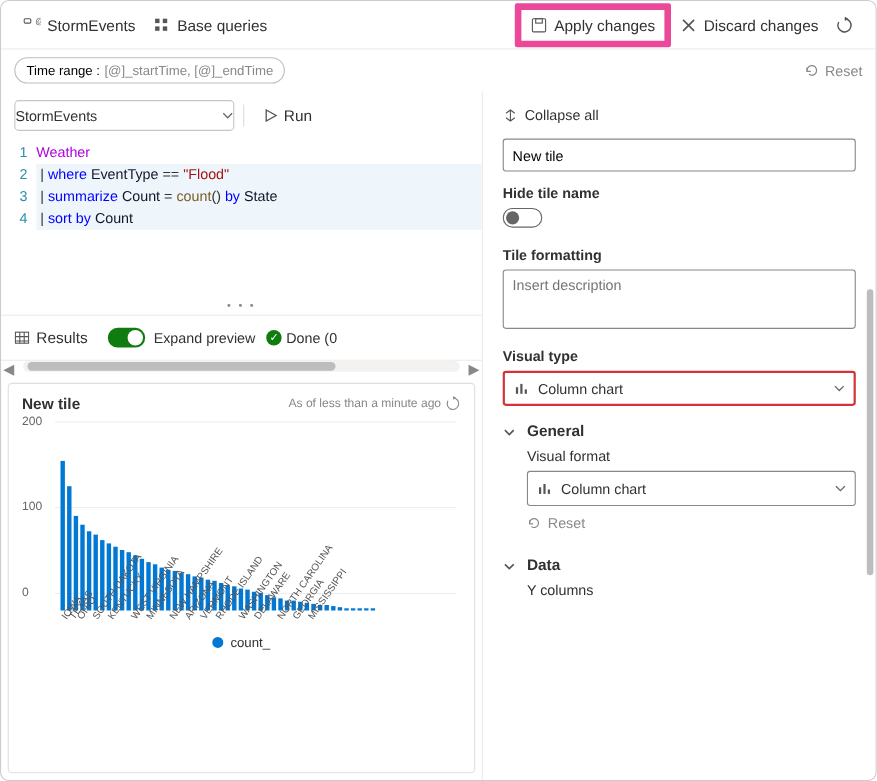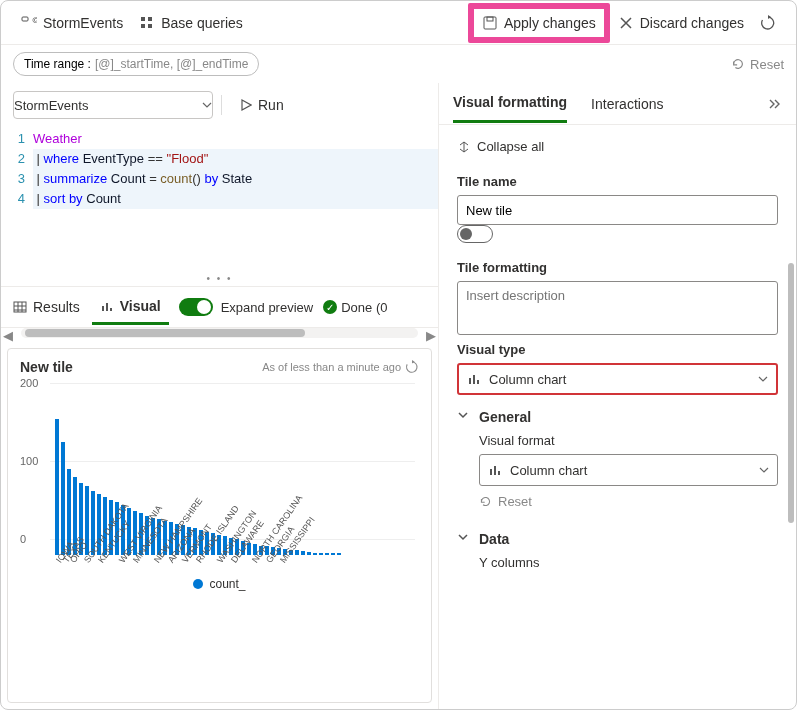--- a/index.html
+++ b/index.html
@@ -85,21 +85,21 @@
 .fld-label { font-size: 13px; font-weight: 600; margin: 6px 0 6px; }
 .txt-input { width: 100%; border: 1px solid #8a8886; border-radius: 3px; padding: 6px 8px; font-size: 13px; height: 30px; }
 .txt-area { width: 100%; border: 1px solid #8a8886; border-radius: 3px; padding: 6px 8px; font-size: 13px; height: 54px; resize: none; }
 .select-box { width: 100%; border: 1px solid #8a8886; border-radius: 3px; padding: 6px 8px; font-size: 13px; height: 32px; display: flex; align-items: center; gap: 8px; }
 .select-box.highlight-wrap { border: 2px solid #d13438; }
 .select-box .chev { margin-left: auto; color: #666; }
 
 .toggle-off { width: 36px; height: 18px; border: 1px solid #666; border-radius: 10px; position: relative; display: inline-block; }
 .toggle-off::after { content: ""; position: absolute; left: 2px; top: 2px; width: 12px; height: 12px; border-radius: 50%; background: #666; }
 
-.section-head { display: flex; align-items: flex-start; gap: 10px; font-size: 14px; font-weight: 600; margin: 14px 0 8px; cursor: pointer; }
+.section-head { display: flex; align-items: flex-end; gap: 10px; font-size: 14px; font-weight: 600; margin: 14px 0 8px; cursor: pointer; }
 .section-body { padding-left: 22px; }
 
 .reset-small { display: inline-flex; align-items: center; gap: 6px; color: #888; font-size: 13px; padding: 8px 0; cursor: pointer; }
 
 
 .v-scroll { position: absolute; right: 2px; top: 180px; width: 6px; height: 260px; background: #bdbdbd; border-radius: 3px; }
 
 svg { display: block; }
 </style>
 </head>
@@ -213,30 +213,20 @@
 
     <div class="res-tabs">
       <div class="res-tab">
         <span>
           <svg width="14" height="14" viewBox="0 0 14 14">
               <rect x="1" y="2" width="12" height="10" fill="none" stroke="#555"></rect>
               <path d="M1 6 H13 M1 10 H13 M5 2 V12 M9 2 V12" stroke="#555"></path>
             </svg>
         </span>
         <span>Results</span>
-      </div>
-      <div class="res-tab active">
-        <span>
-          <svg width="14" height="14" viewBox="0 0 14 14">
-              <rect x="2" y="7" width="2" height="5" fill="#555"></rect>
-              <rect x="6" y="4" width="2" height="8" fill="#555"></rect>
-              <rect x="10" y="9" width="2" height="3" fill="#555"></rect>
-            </svg>
-        </span>
-        <span>Visual</span>
       </div>
       <div style="display:flex;align-items:center;gap:8px;padding:0 6px">
         <span class="toggle"></span>
         <span>Expand preview</span>
       </div>
       <div class="done-chip">
         <span class="dot">✓</span>
         <span>Done (0</span>
       </div>
     </div>
@@ -368,49 +358,40 @@
           <div style="width: 7px;"></div>
         </div>
       <div class="legend">
         <span class="swatch"></span>
         <span>count_</span>
       </div>
     </div>
   </div>
 
   <div class="right">
-    <div class="right-tabs">
-      <div class="right-tab active">Visual formatting</div>
-      <div class="right-tab">Interactions</div>
-      <div class="chev-dbl">
-        <svg width="14" height="14" viewBox="0 0 14 14">
-            <path d="M2 3 L6 7 L2 11 M7 3 L11 7 L7 11" fill="none" stroke="#666" stroke-width="1.4"></path>
-          </svg>
-      </div>
-    </div>
 
     <div class="right-body">
       <div class="collapse-all">
         <span>
           <svg width="14" height="14" viewBox="0 0 14 14">
               <path d="M7 2 L7 12 M3 5 L7 2 L11 5 M3 9 L7 12 L11 9" fill="none" stroke="#555" stroke-width="1"></path>
             </svg>
         </span>
         <span>Collapse all</span>
       </div>
 
-      <div class="fld-label">Tile name</div>
       <input class="txt-input" value="New tile" style="">
 
+      <div class="fld-label" style="margin-top:12px">Hide tile name</div>
       <span class="toggle-off"></span>
 
       <div class="fld-label" style="margin-top:14px">Tile formatting</div>
       <textarea class="txt-area" placeholder="Insert description" style=""></textarea>
 
-      <div class="fld-label" style="margin-top:4px">Visual type</div>
+      <div class="fld-label" style="margin-top:14px">Visual type</div>
       <div class="select-box highlight-wrap">
         <span>
           <svg width="14" height="14" viewBox="0 0 14 14">
               <rect x="2" y="6" width="2" height="6" fill="#555"></rect>
               <rect x="6" y="3" width="2" height="9" fill="#555"></rect>
               <rect x="10" y="8" width="2" height="4" fill="#555"></rect>
             </svg>
         </span>
         <span>Column chart</span>
         <span class="chev">

